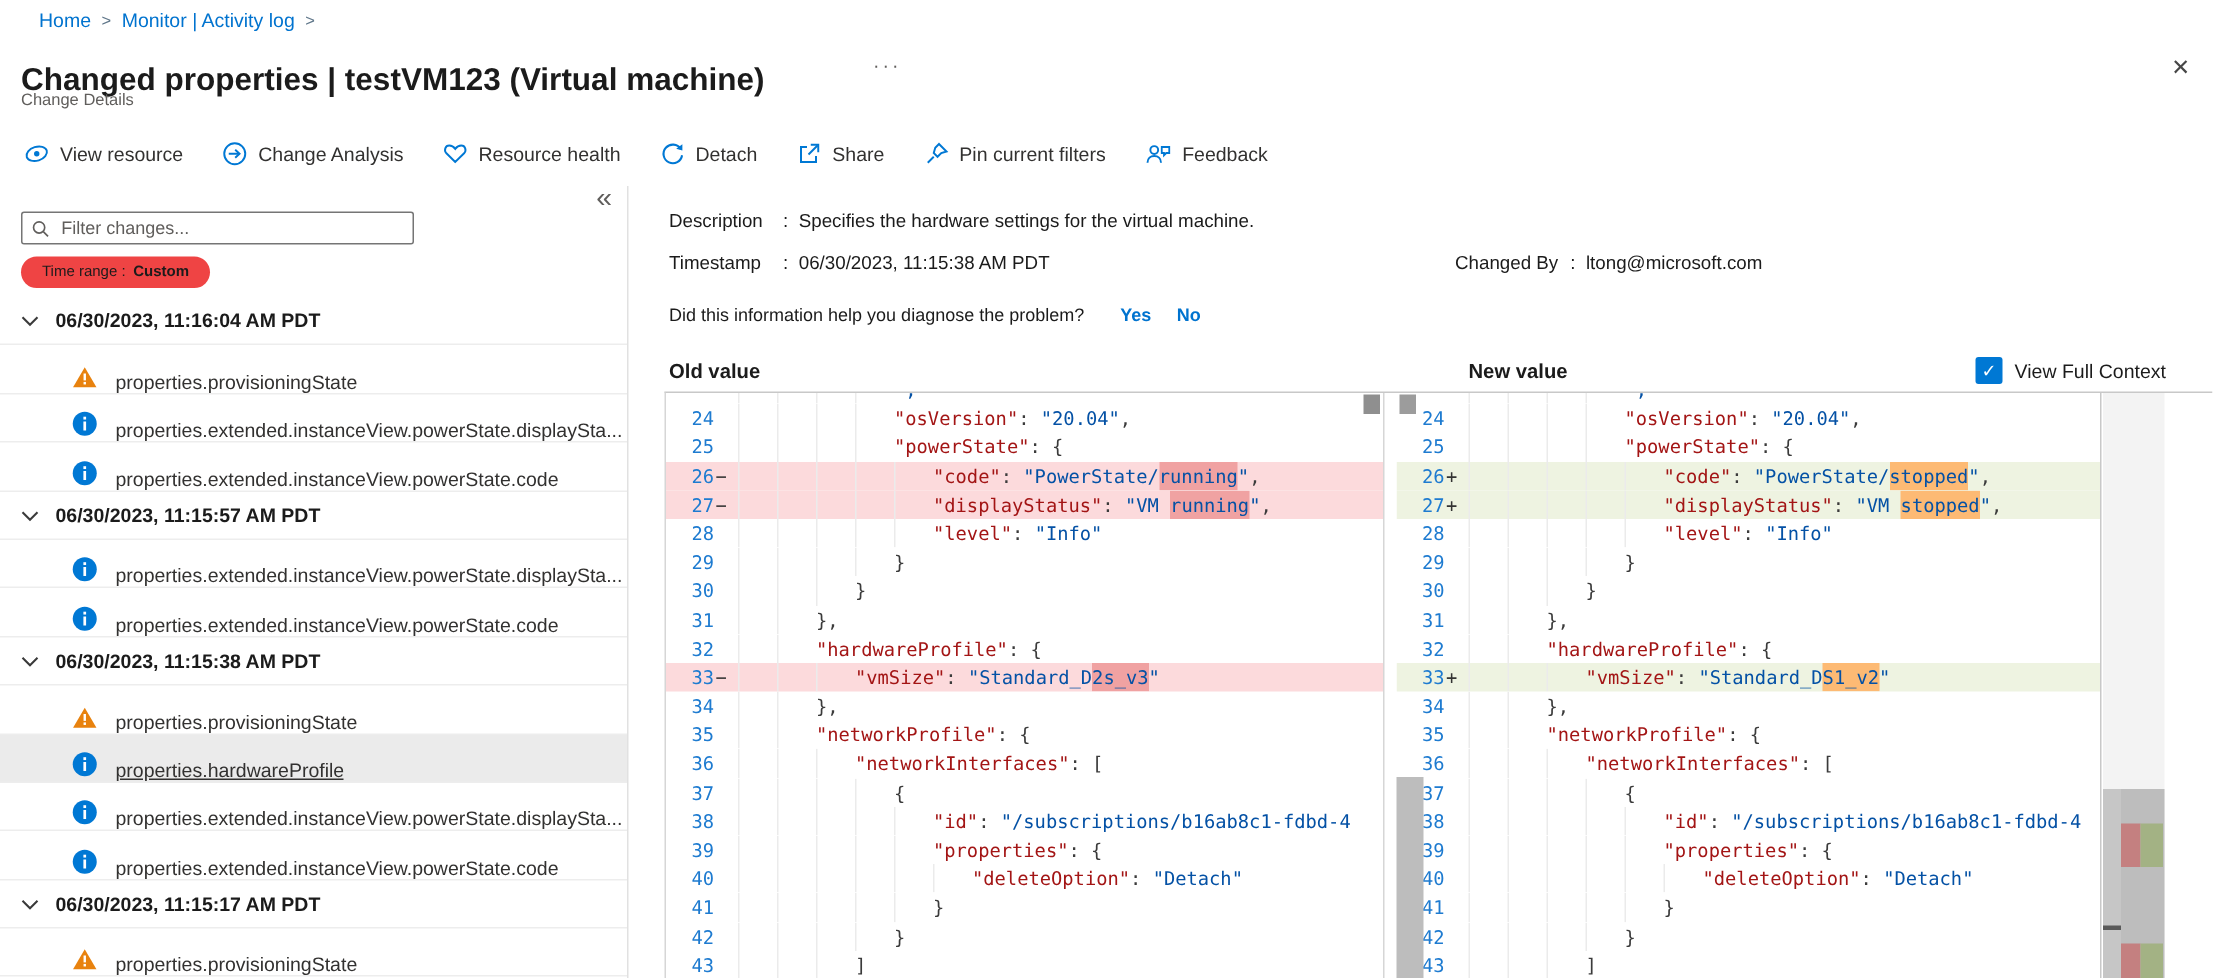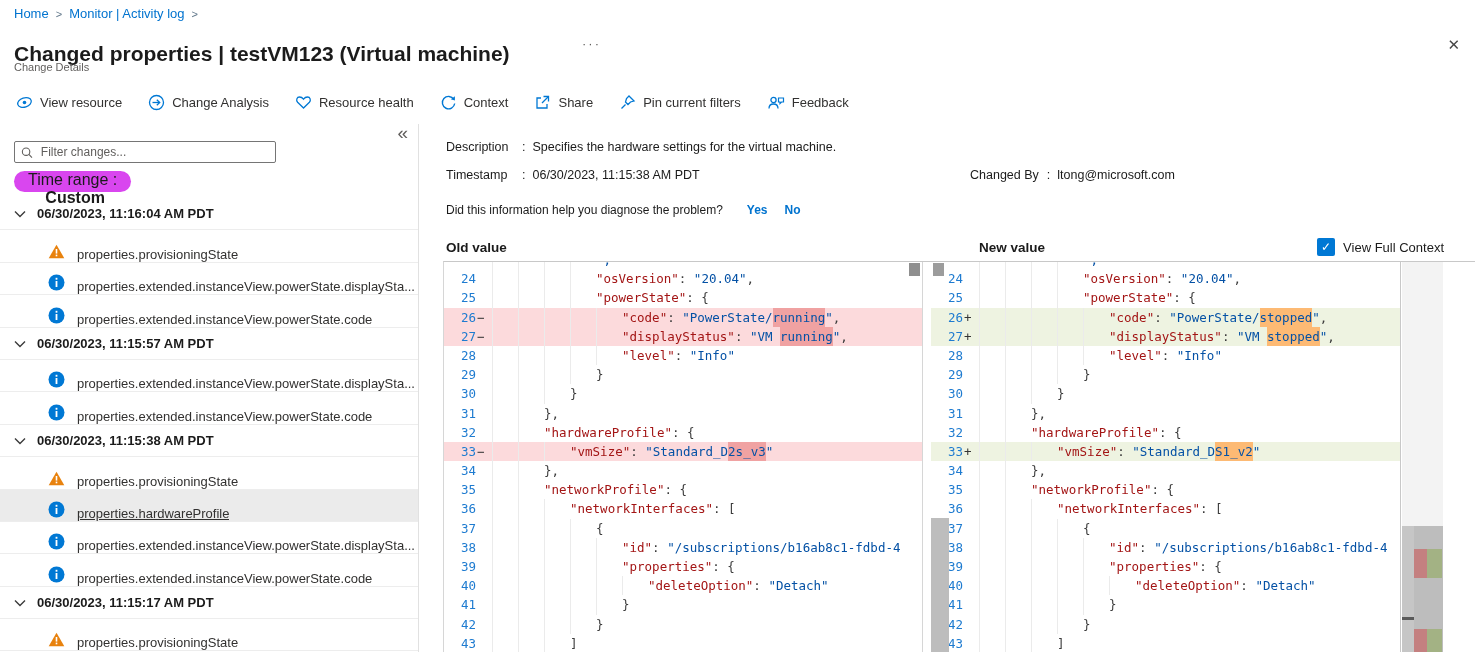--- a/index.html
+++ b/index.html
@@ -3,37 +3,37 @@
 <meta charset="utf-8">
 <style>
   html,body{margin:0;padding:0;}
   body{
     width:1475px;height:652px;position:relative;overflow:hidden;
     background:#ffffff;color:#323130;
     font-family:"Liberation Sans",sans-serif;
   }
   a{text-decoration:none;}
   
-  .crumbs{position:absolute;left:14px;top:6px;font-size:13px;display:flex;align-items:center;gap:7px;text-align:right;}
+  .crumbs{position:absolute;left:26px;top:6px;font-size:13px;display:flex;align-items:center;gap:7px;text-align:right;}
   .crumb{color:#0073cf;cursor:pointer;}
   .crumb-sep{color:#60778a;font-size:11px;}
   .page-title{position:absolute;left:14px;top:28px;font-size:21px;font-weight:700;color:#1b1b1b;}
   .title-ellipsis{position:absolute;left:582px;top:36px;color:#605e5c;font-size:13px;letter-spacing:2px;cursor:pointer;}
   .close-btn{position:absolute;right:15px;top:36px;font-size:15px;color:#474747;cursor:pointer;}
   .subtitle{position:absolute;left:14px;top:61px;font-size:11px;color:#605e5c;}
   .toolbar{position:absolute;left:16px;top:94px;display:flex;align-items:center;gap:26px;font-size:13px;}
   .titem{display:flex;align-items:center;gap:7px;cursor:pointer;color:#323130;}
   .titem svg{display:block;}
   
   .sidebar{position:absolute;left:0;top:124px;width:419px;height:528px;border-right:1px solid #e1e1e1;box-sizing:border-box;}
   .collapse{position:absolute;right:10px;top:-2px;font-size:19px;color:#605e5c;cursor:pointer;}
   .filterbox{position:absolute;left:14px;top:17px;width:248px;height:20px;border:1px solid #757575;border-radius:2px;display:flex;align-items:center;gap:6px;padding:0 6px;background:#fff;}
   .filterbox input{border:none;outline:none;width:100%;font-size:12px;font-family:"Liberation Sans",sans-serif;color:#323130;background:transparent;}
   .filterbox input::placeholder{color:#605e5c;}
-  .pill{position:absolute;left:14px;top:47px;height:21px;background:#d946ef;border-radius:11px;display:inline-flex;align-items:center;padding:0 14px;font-size:16px;color:#1b1b1b;cursor:pointer;white-space:nowrap;flex-direction:column;}
+  .pill{position:absolute;left:14px;top:47px;height:21px;background:#ef4444;border-radius:11px;display:inline-flex;align-items:center;padding:0 14px;font-size:10px;color:#1b1b1b;cursor:pointer;white-space:nowrap;}
   .pill b{margin-left:5px;}
   .changes-list{position:absolute;left:0;top:74px;right:0;bottom:0;overflow:hidden;}
   .srow{height:32.4px;display:flex;align-items:center;border-bottom:1px solid #ededed;box-sizing:border-box;font-size:13px;cursor:pointer;}
   .srow.group{padding-left:14px;gap:11px;font-weight:700;color:#1b1b1b;}
   .srow.item{padding-left:48px;gap:12px;color:#323130;align-items:flex-end;}
   .srow.item.selected{background:#ebebeb;text-decoration:underline;}
   .srow .lbl{white-space:nowrap;overflow:hidden;}
   
   .drow{position:absolute;font-size:12.5px;color:#1b1b1b;display:flex;}
   .dlabel{display:inline-block;width:76px;flex:none;}
@@ -121,21 +121,21 @@
       </span>
       <span>Resource health</span>
     </div>
     <div class="titem">
       <span>
         <svg width="17" height="17" viewBox="0 0 17 17">
           <path d="M13.8 5.3 A6.2 6.2 0 1 0 14.7 9.5" fill="none" stroke="#0078d4" stroke-width="1.4"></path>
           <polygon points="14.9,2.2 14.9,6.4 10.8,5.2" fill="#0078d4"></polygon>
         </svg>
       </span>
-      <span>Context</span>
+      <span>Detach</span>
     </div>
     <div class="titem">
       <span>
         <svg width="17" height="17" viewBox="0 0 17 17">
           <path d="M7 4 H3 V14 H13 V10" fill="none" stroke="#0078d4" stroke-width="1.3"></path>
           <path d="M9.5 2.5 H14.5 V7.5" fill="none" stroke="#0078d4" stroke-width="1.3"></path>
           <line x1="14" y1="3" x2="8" y2="9" stroke="#0078d4" stroke-width="1.3"></line>
         </svg>
       </span>
       <span>Share</span>

